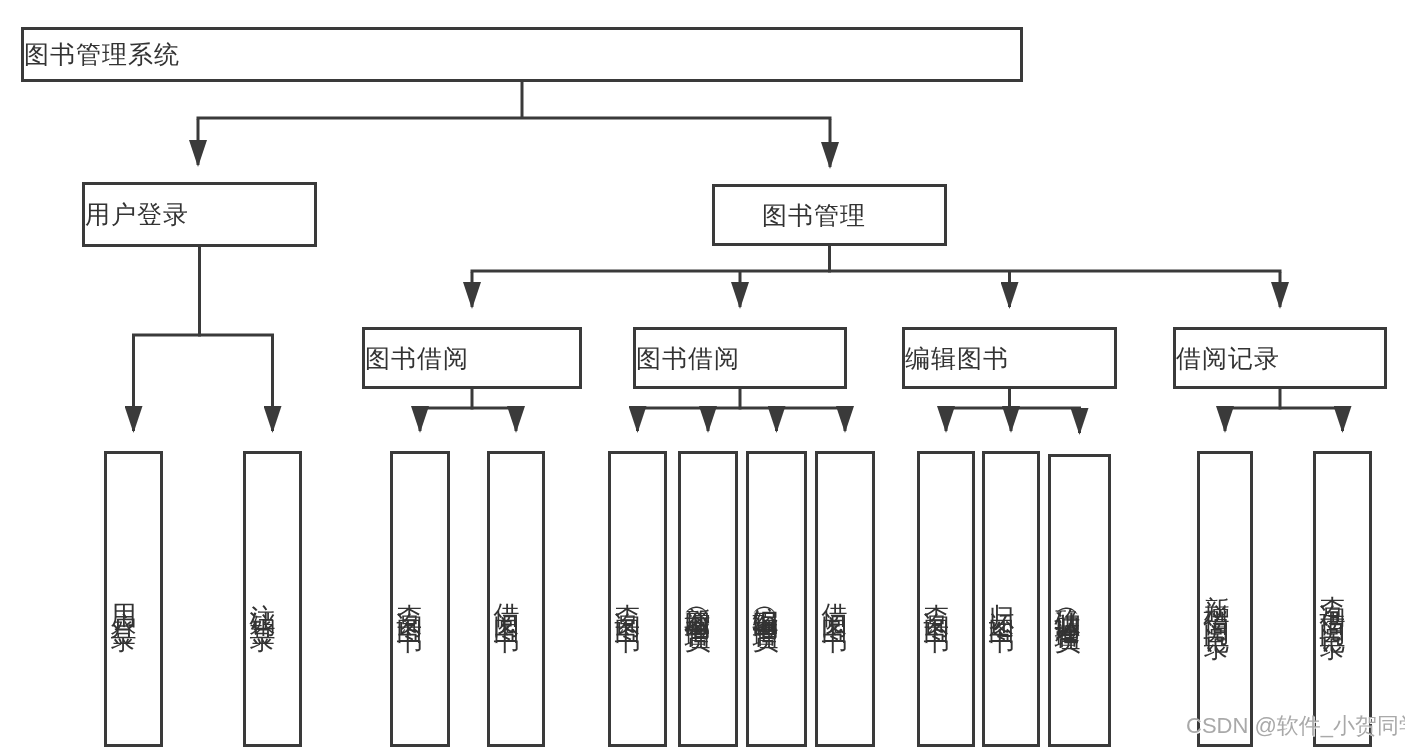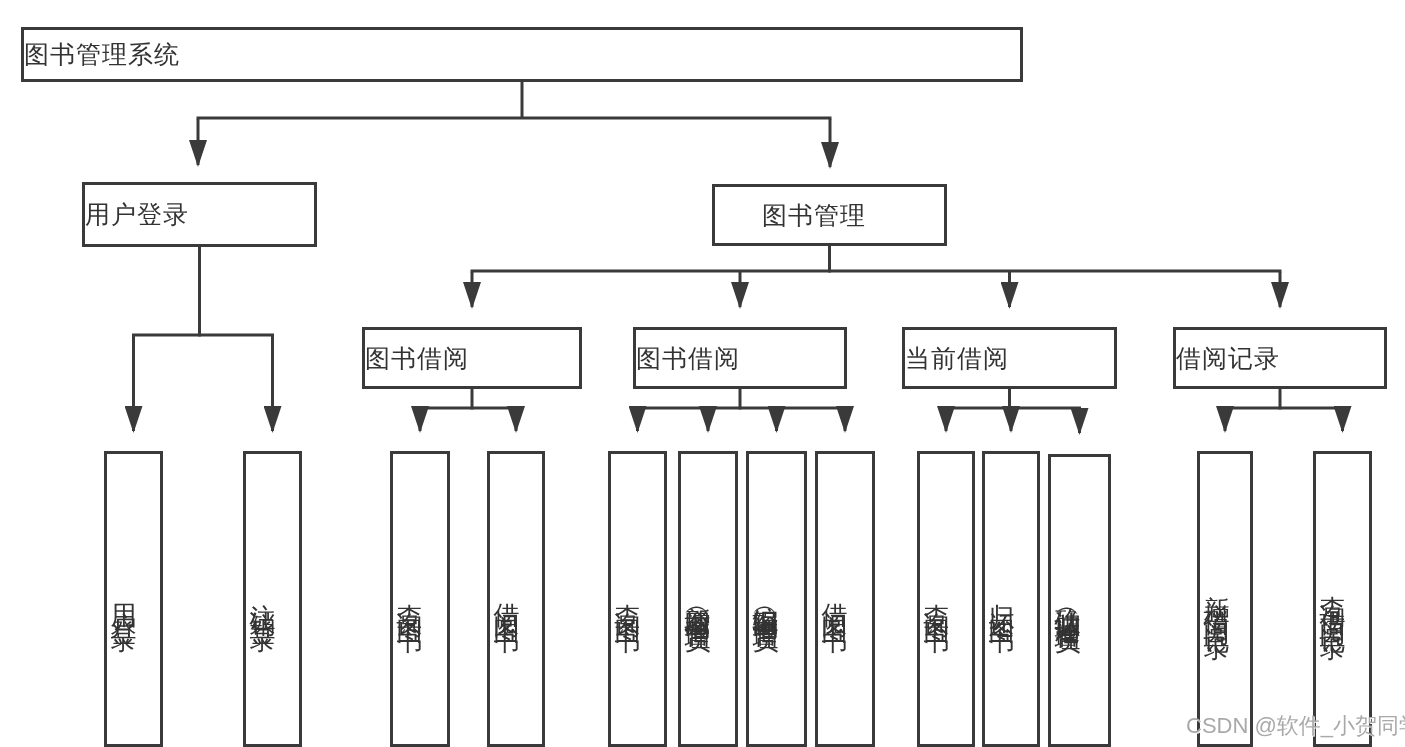--- a/index.html
+++ b/index.html
@@ -121,21 +121,21 @@
     <span class="h-label">图书管理</span>
   </div>
 
   <div class="node node--thick" style="left:362px; top:313px; width:220px; height:62px;">
     <span class="h-label">图书借阅</span>
   </div>
   <div class="node node--thick" style="left:633px; top:313px; width:214px; height:62px;">
     <span class="h-label">图书借阅</span>
   </div>
   <div class="node node--thick" style="left:902px; top:313px; width:215px; height:62px;">
-    <span class="h-label">当前借阅</span>
+    <span class="h-label">编辑图书</span>
   </div>
   <div class="node node--thick" style="left:1173px; top:313px; width:214px; height:62px;">
     <span class="h-label">借阅记录</span>
   </div>
 
   <div class="node" style="left:104px; top:437px; width:59px; height:296px;">
     <span class="v-label">用户登录</span>
   </div>
   <div class="node" style="left:243px; top:437px; width:59px; height:296px;">
     <span class="v-label">注销登录</span>

